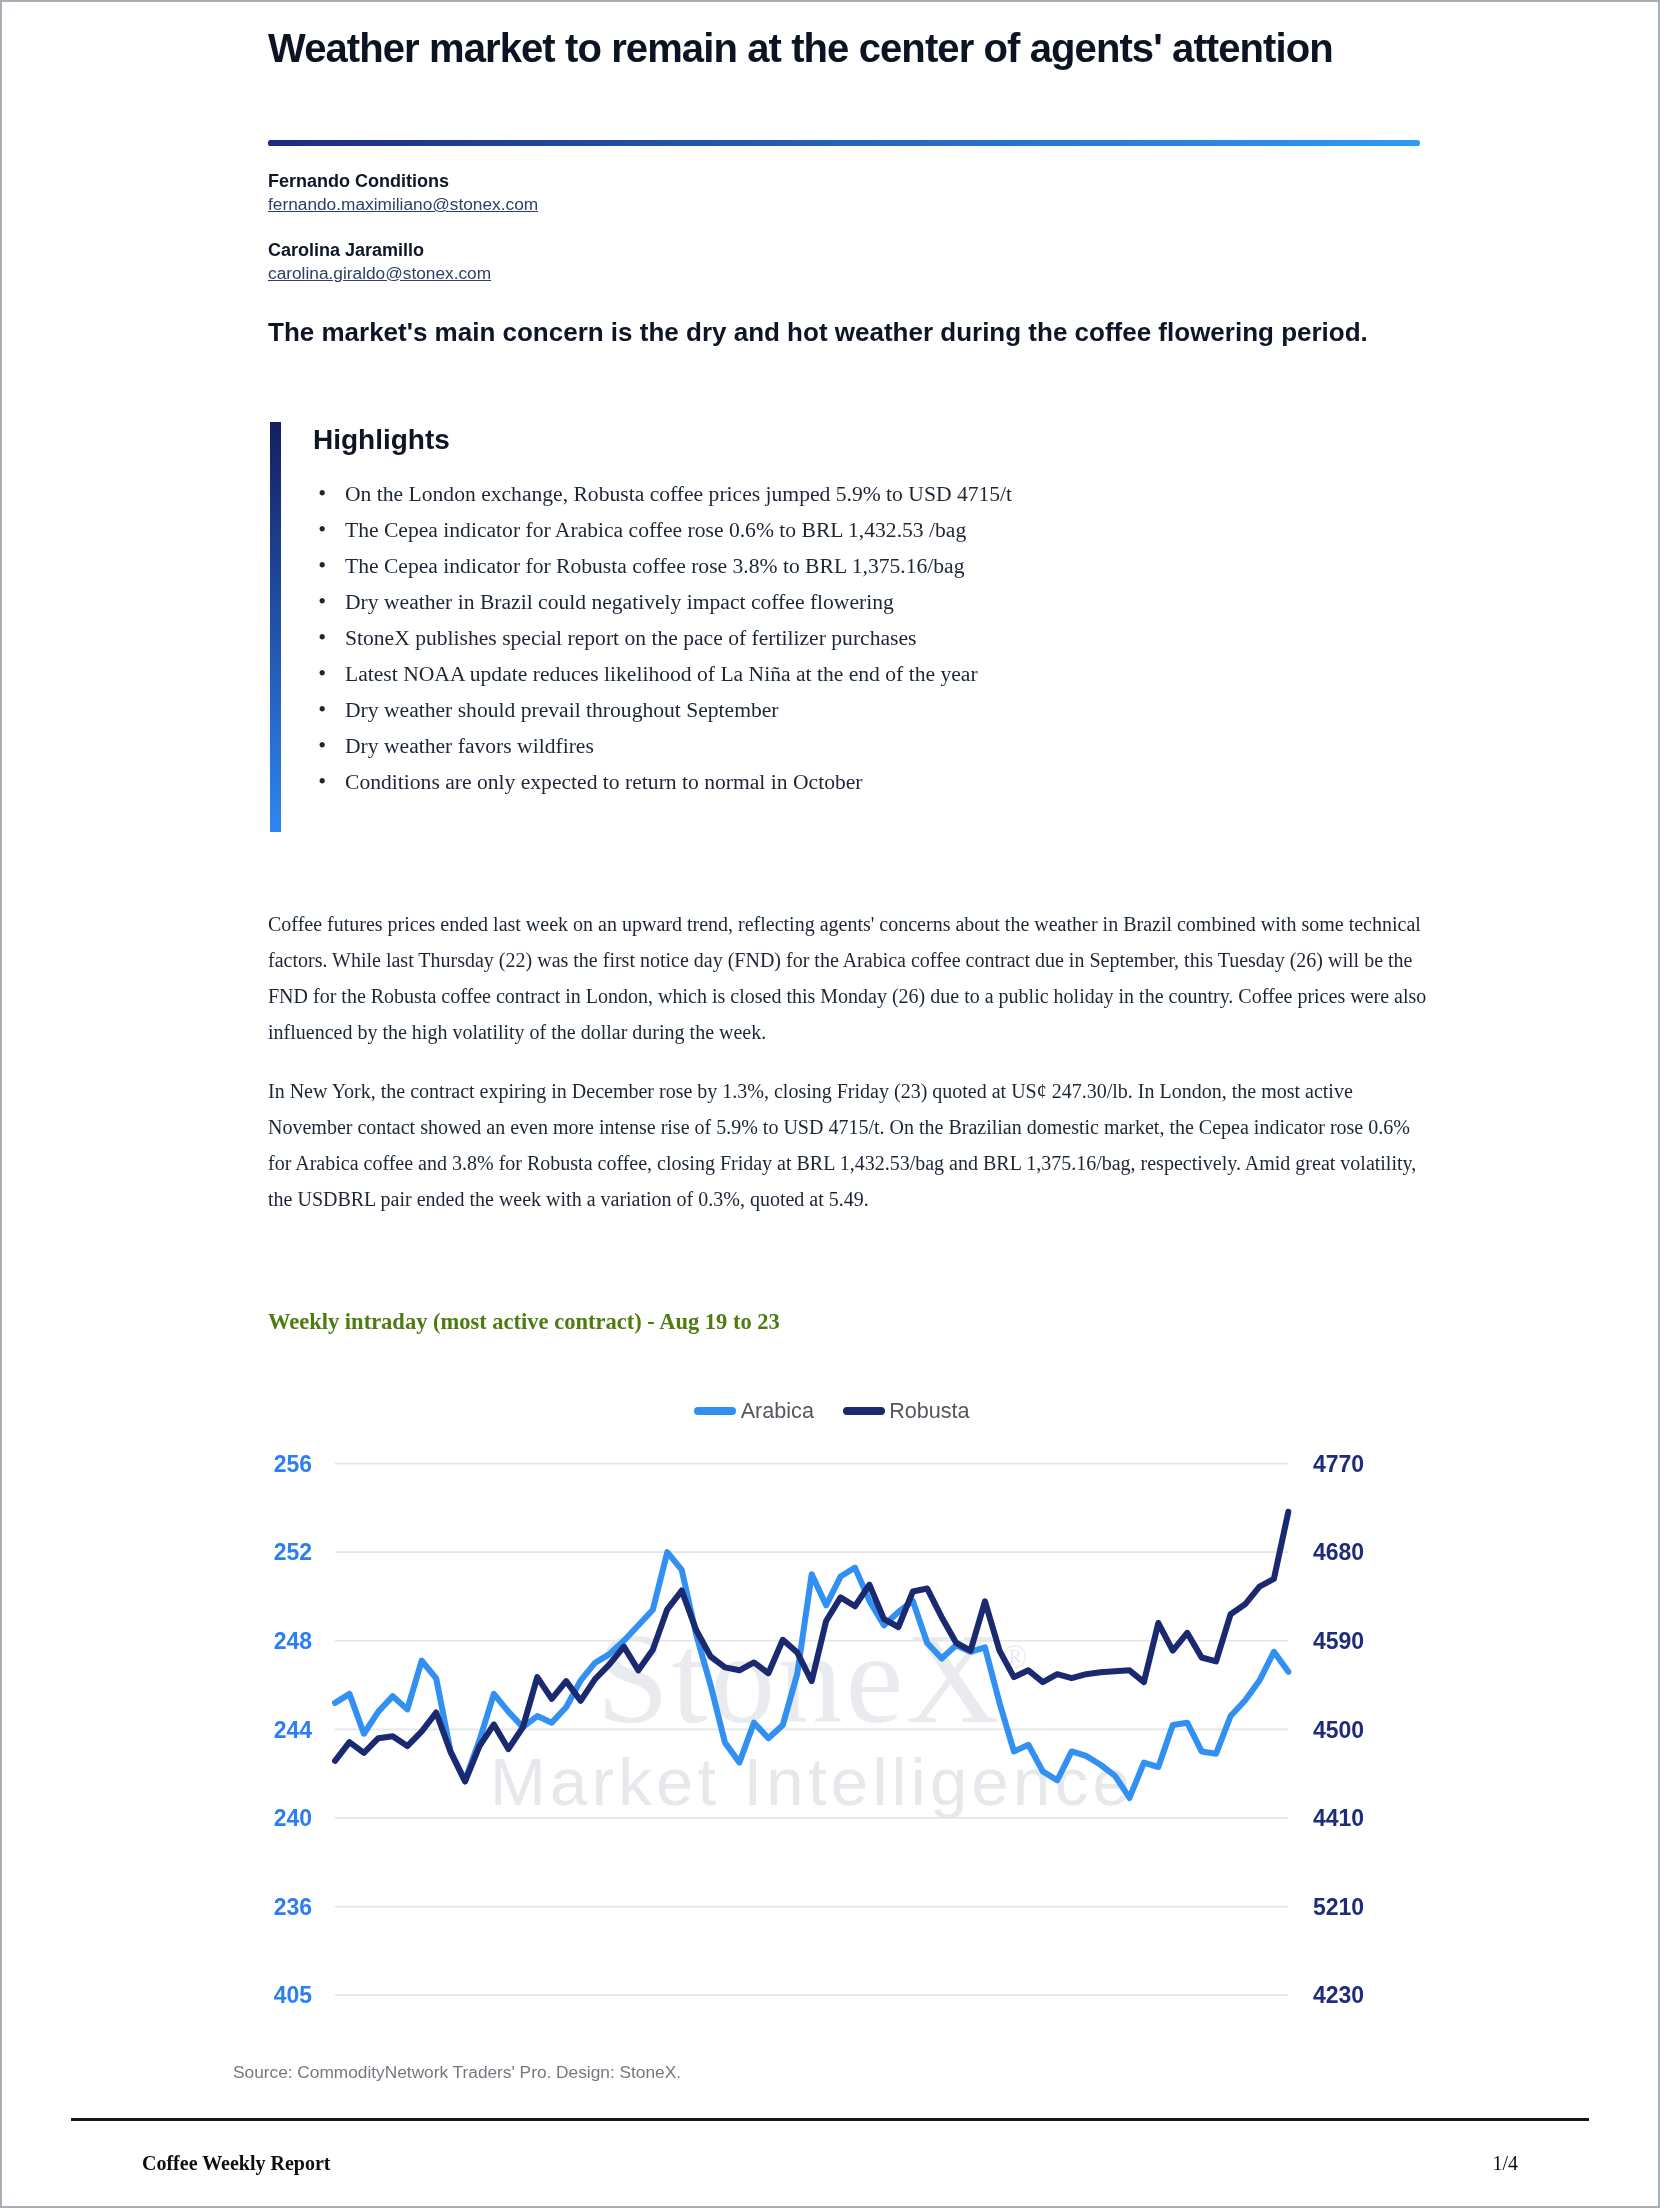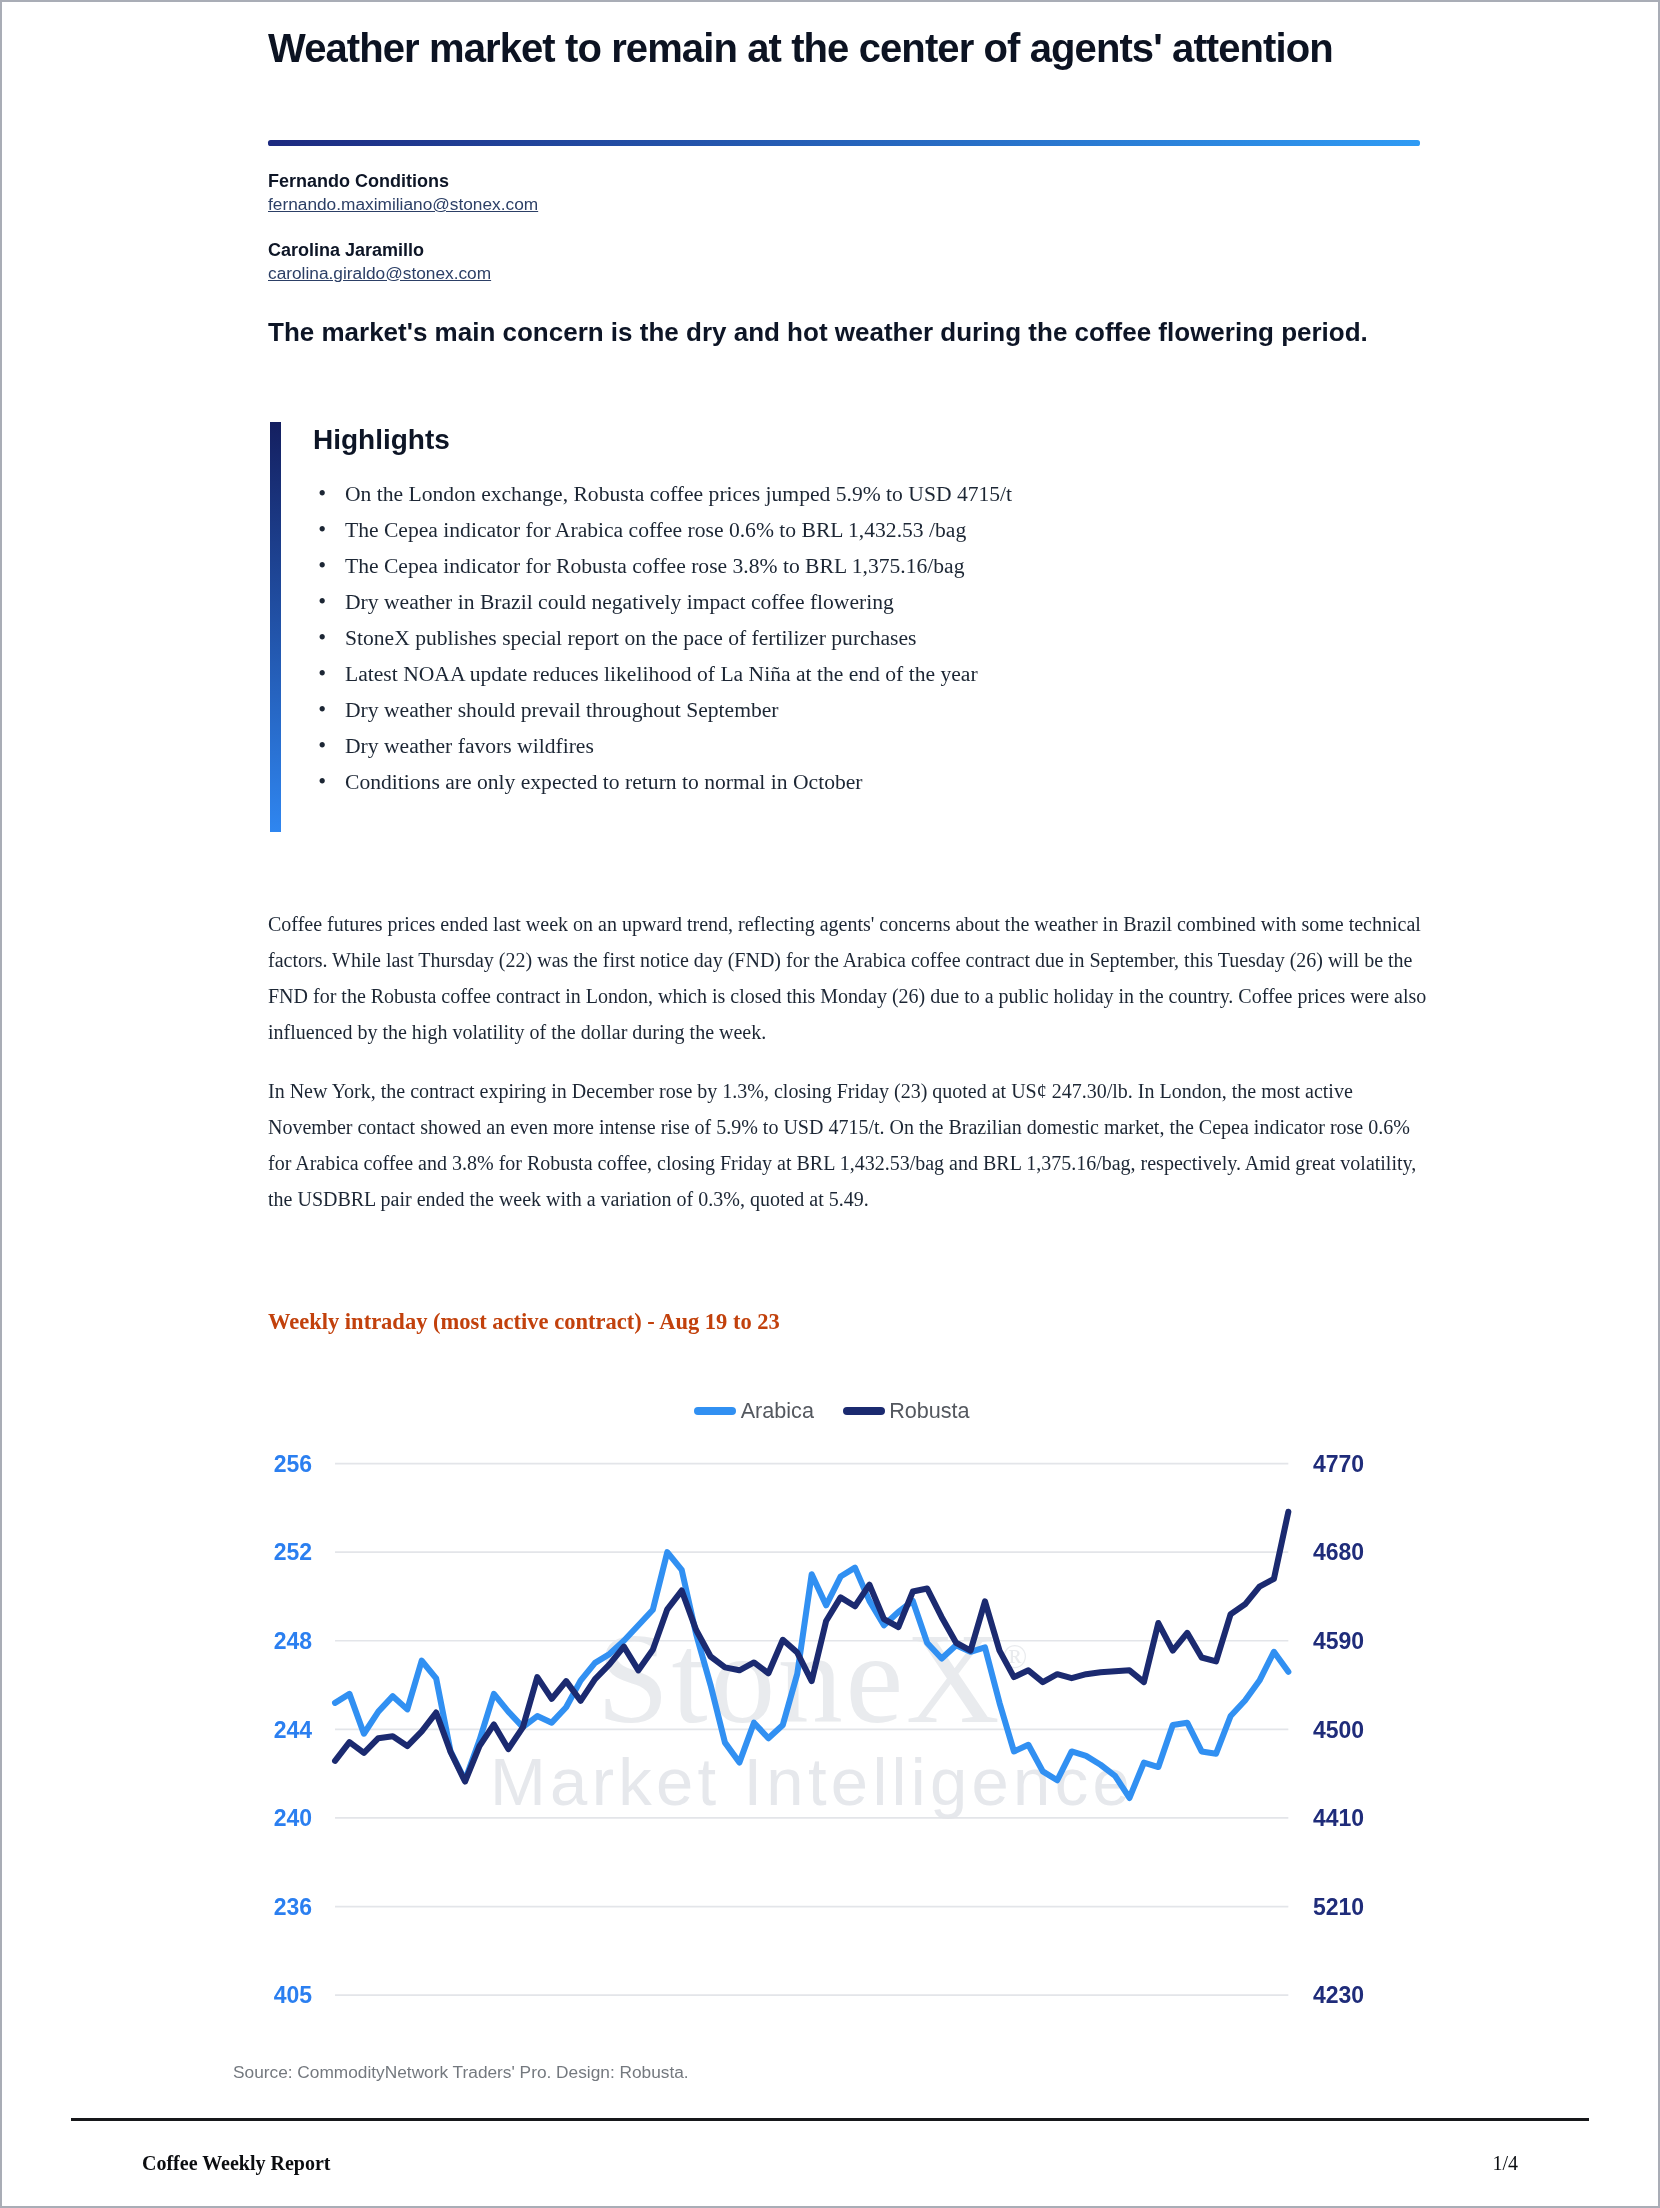--- a/index.html
+++ b/index.html
@@ -39,21 +39,21 @@
   }
   .hl-list li::before { content:"•"; position:absolute; left:5.2px; top:0; font-size:22.5px; color:#1c2634; }
   
   .body-copy { position:absolute; left:266px; top:904px; width:1167px; }
   .body-copy p {
     font-family:"Liberation Serif", serif; font-size:20px; line-height:36px;
     color:#1c2634; margin-bottom:22.5px;
   }
   .chart-title {
     position:absolute; left:266px; top:1307px;
-    font-family:"Liberation Serif", serif; font-size:22.5px; font-weight:700; color:#c2410c;
+    font-family:"Liberation Serif", serif; font-size:22.5px; font-weight:700; color:#4d7c0f;
   }
   
   .legend { position:absolute; left:0; top:1396px; width:1660px; display:flex; justify-content:center; gap:29px; }
   .legend-item { display:flex; align-items:center; gap:4.3px; }
   .legend-swatch { width:42px; height:7.8px; border-radius:4.3px; display:inline-block; }
   .legend-label { font-size:21.6px; color:#54585f; }
   
   .chart { position:absolute; left:0; top:1427px; width:1660px; height:605px; }
   .watermark { position:absolute; left:333px; top:163px; width:954px; text-align:center; user-select:none; }
   .wm1 { font-family:"Liberation Serif", serif; font-size:130px; color:#e9ebee; letter-spacing:2.6px; line-height:130px; }
@@ -148,21 +148,21 @@
         <div class="tick tick-right" style="top: 21.6px;">4770</div>
         <div class="tick tick-right" style="top: 110px;">4680</div>
         <div class="tick tick-right" style="top: 199px;">4590</div>
         <div class="tick tick-right" style="top: 288px;">4500</div>
         <div class="tick tick-right" style="top: 376px;">4410</div>
         <div class="tick tick-right" style="top: 465px;">5210</div>
         <div class="tick tick-right" style="top: 553px;">4230</div>
       </div>
   </div>
 
-  <div class="source-note">Source: CommodityNetwork Traders' Pro. Design: Robusta.</div>
+  <div class="source-note">Source: CommodityNetwork Traders' Pro. Design: StoneX.</div>
 
   <div class="footer-rule"></div>
   <div class="footer">
     <span class="footer-left">Coffee Weekly Report</span>
     <span class="footer-right">1/4</span>
   </div>
 
 </div>
 
 

